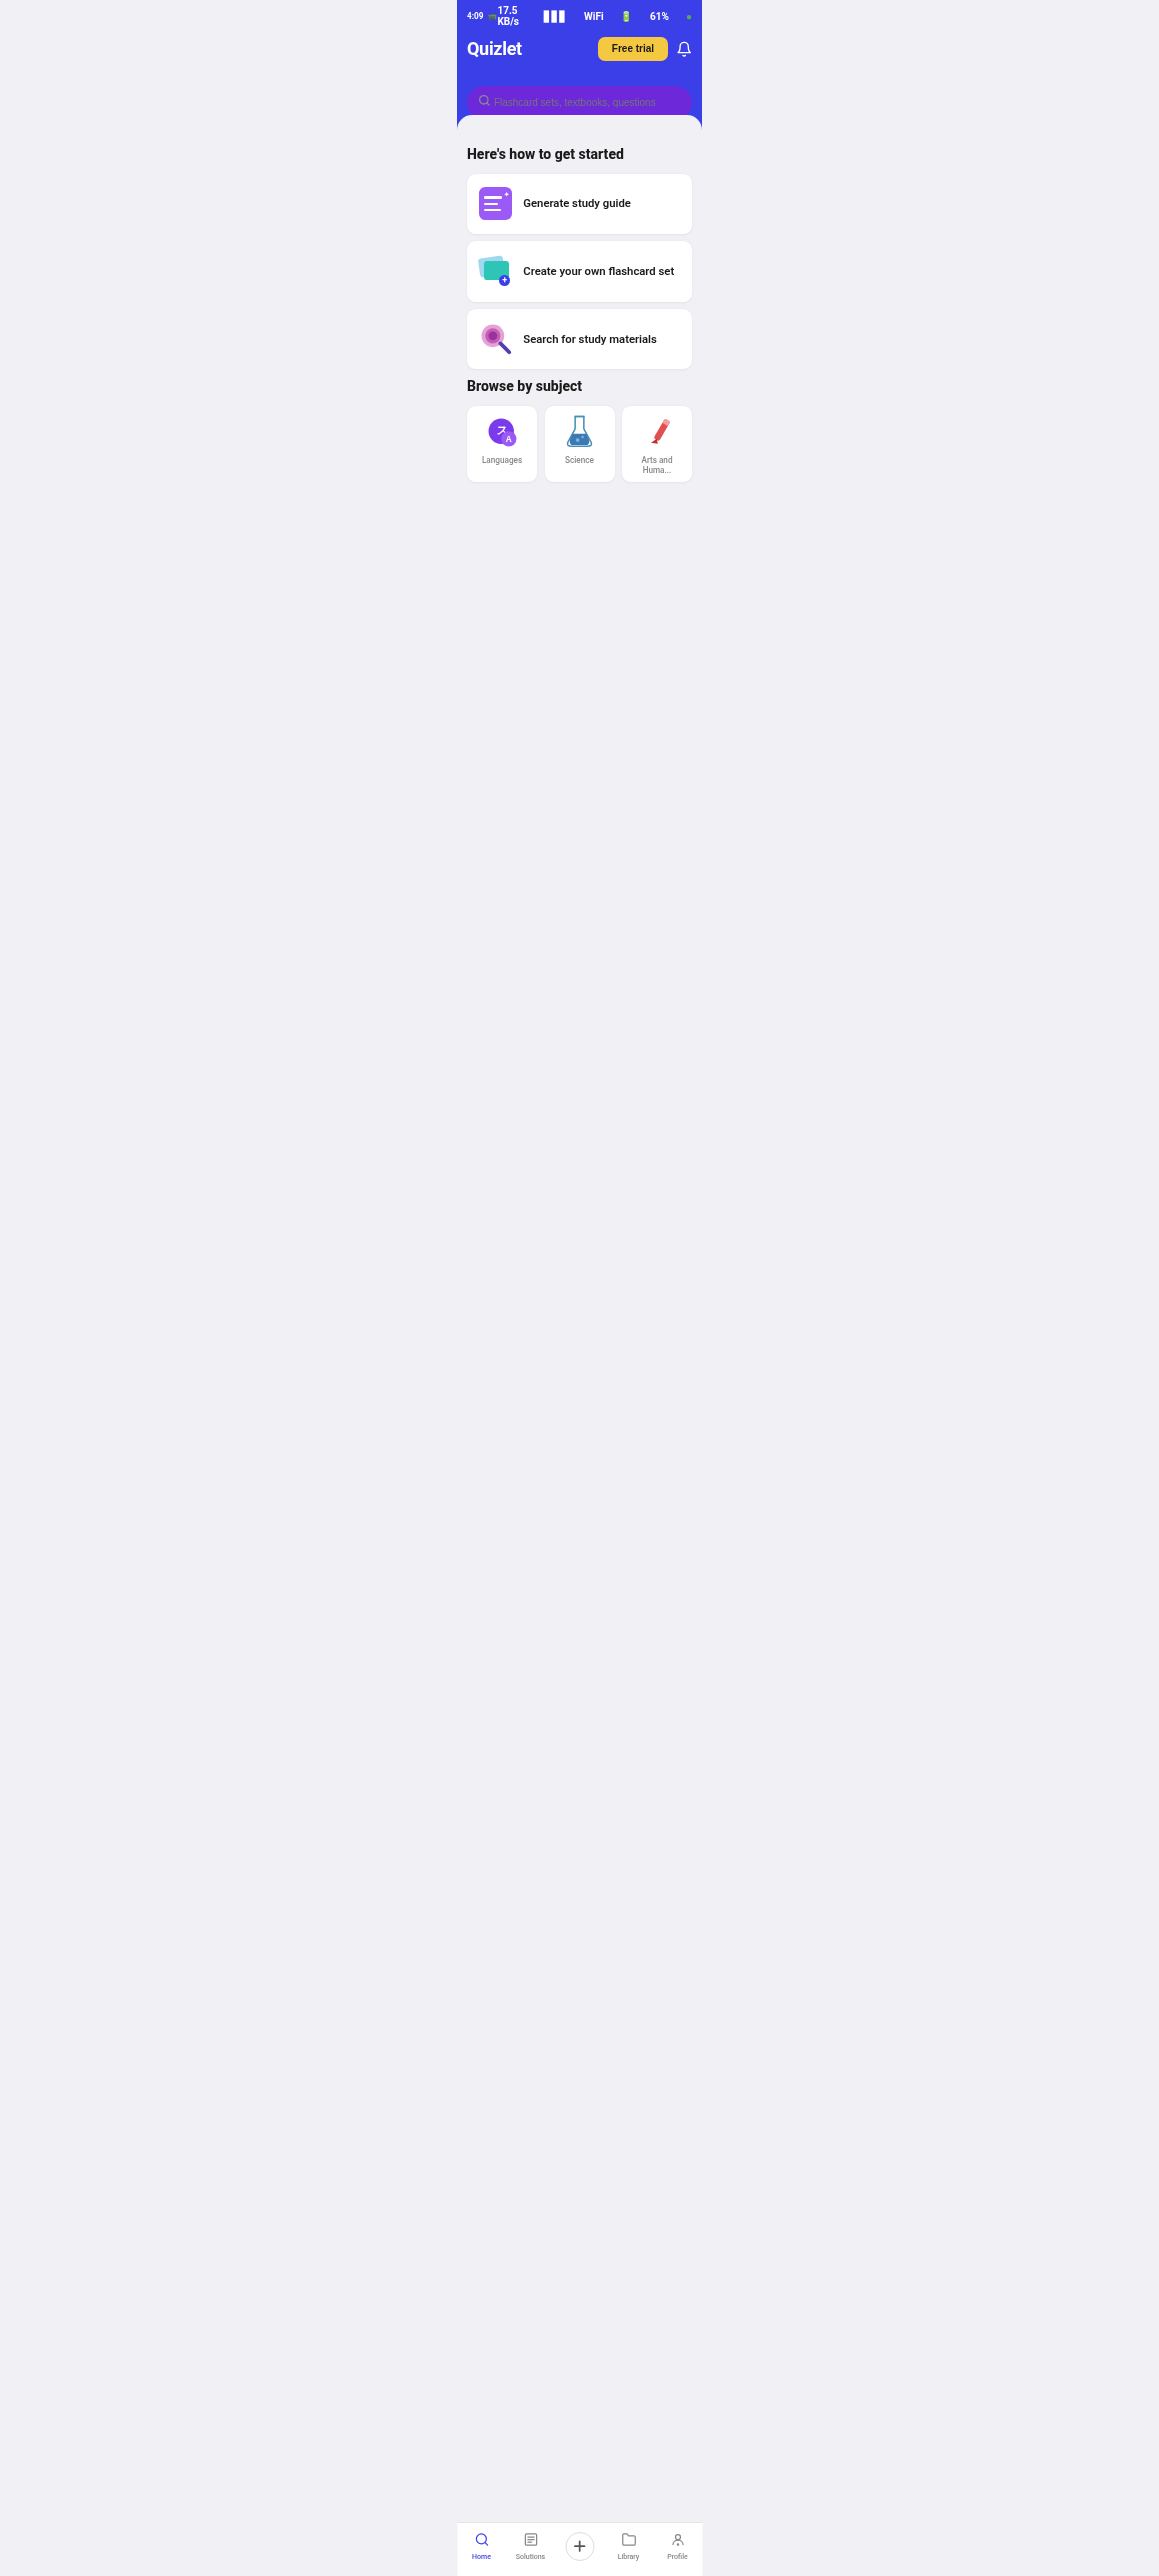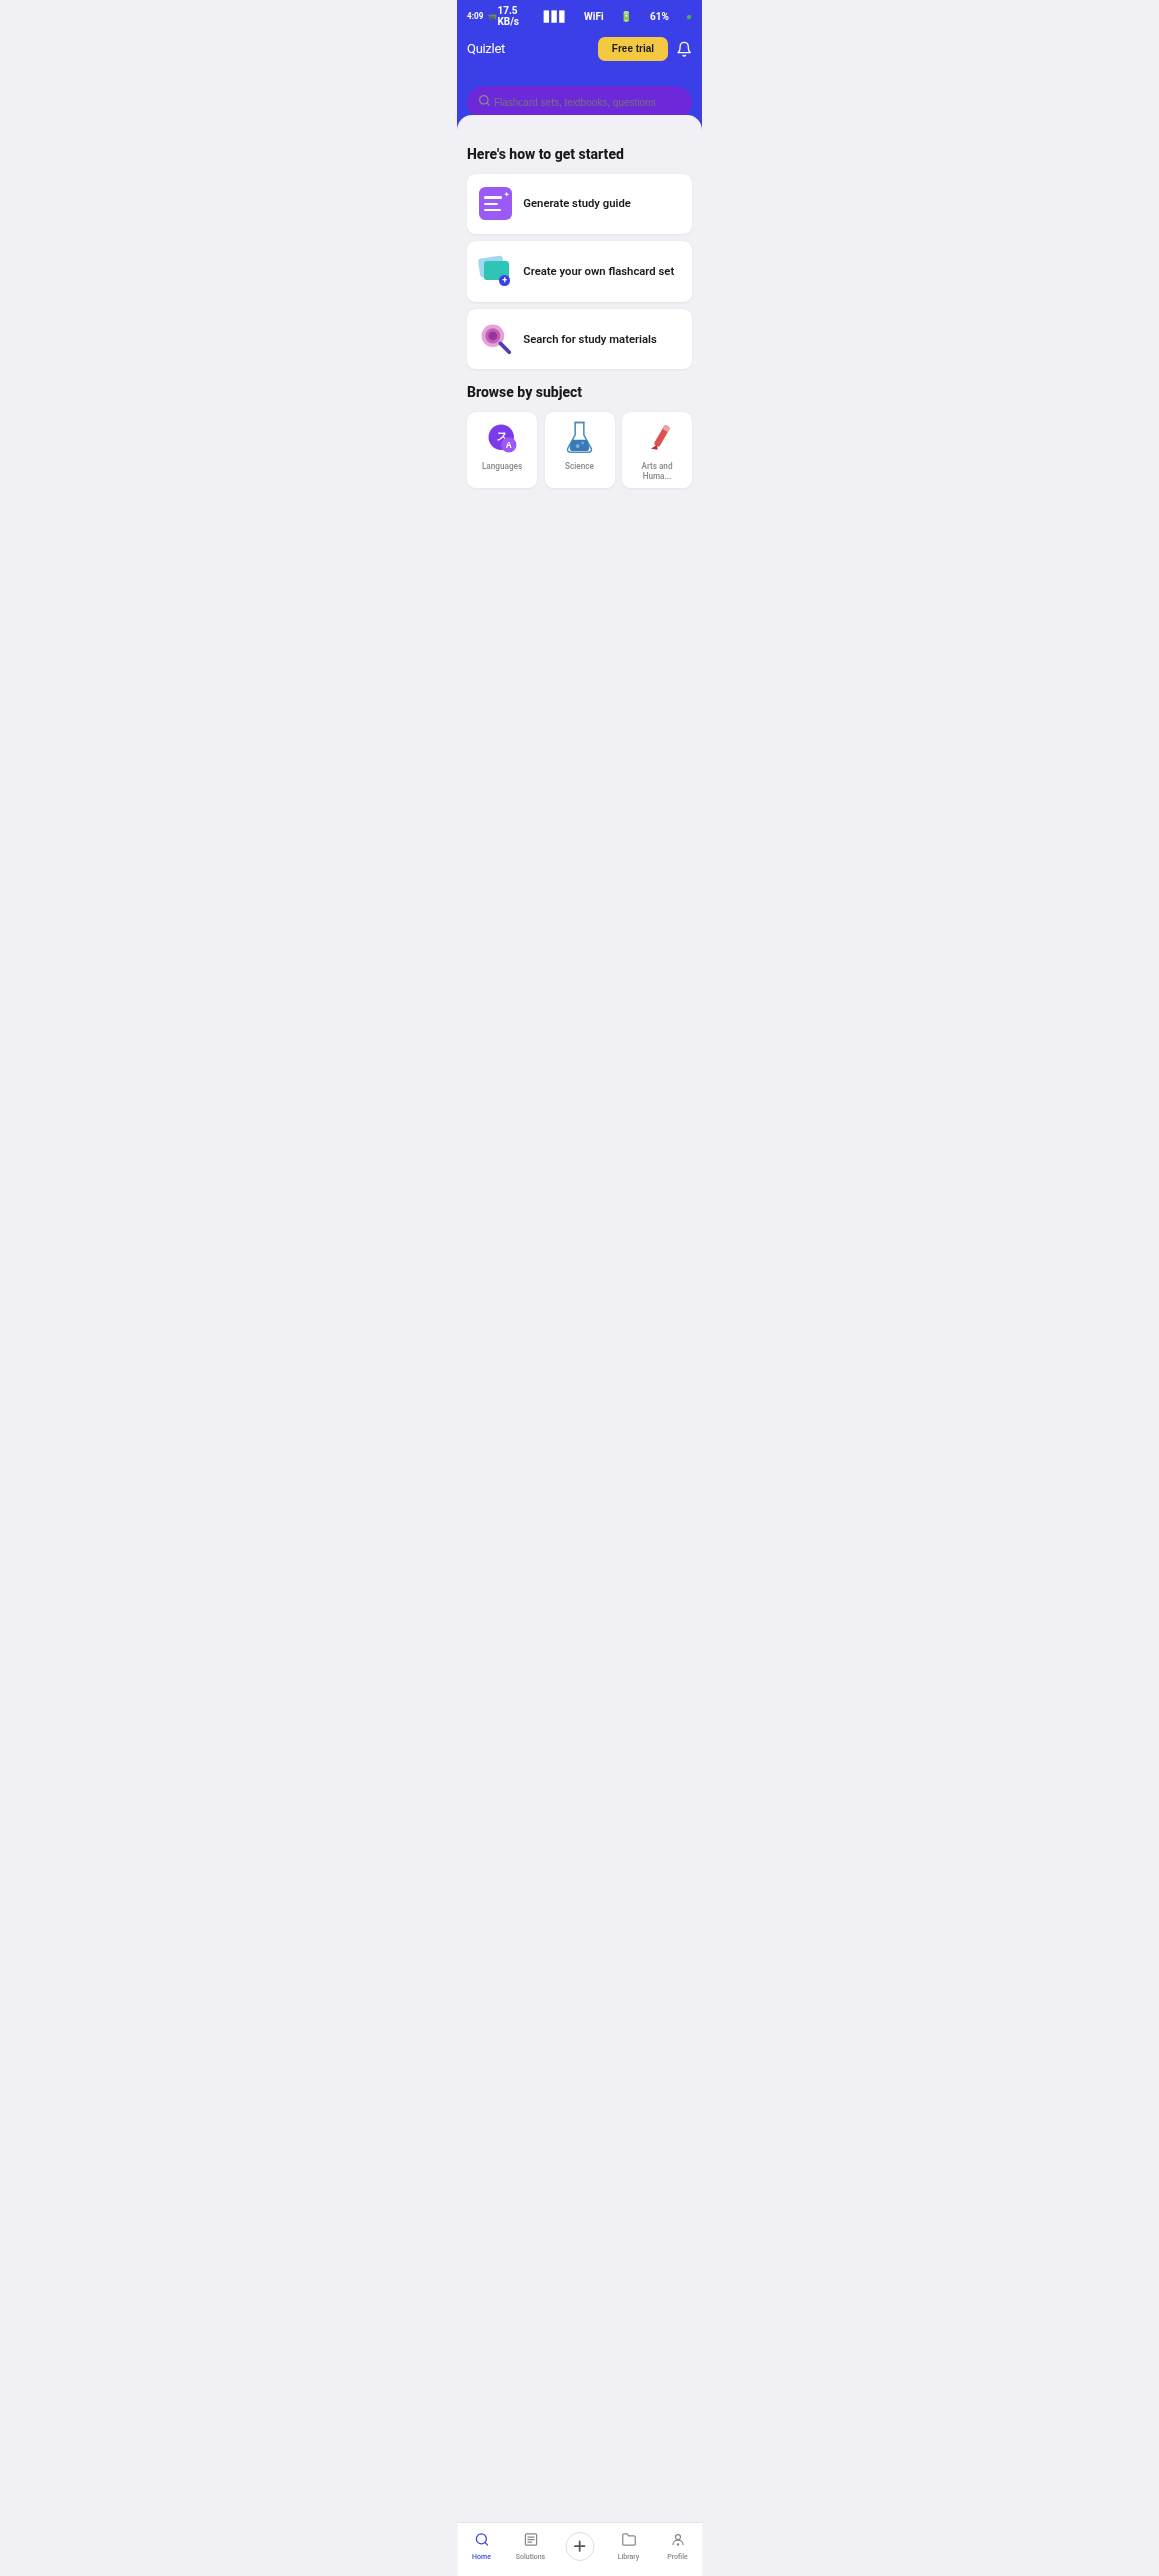--- a/index.html
+++ b/index.html
@@ -47,22 +47,22 @@
     .header {
       background: #3b3fe8;
       padding: 7.5px 10px 25px;
       display: flex;
       justify-content: space-between;
       align-items: center;
     }
 
     .logo {
       color: white;
-      font-size: 13px;
-      font-weight: 400;
+      font-size: 18px;
+      font-weight: 700;
       letter-spacing: -0.3px;
     }
 
     .header-right {
       display: flex;
       align-items: center;
       gap: 7.5px;
     }
 
     .free-trial-btn {
@@ -243,21 +243,21 @@
 
     
     .search-materials-icon {
       position: relative;
       width: 34px;
       height: 34px;
     }
 
     
     .browse-section {
-      margin-top: 15px;
+      margin-top: 9px;
     }
 
     .subject-grid {
       display: grid;
       grid-template-columns: repeat(3, 1fr);
       gap: 7.5px;
       margin-top: 8.8px;
     }
 
     .subject-card {

